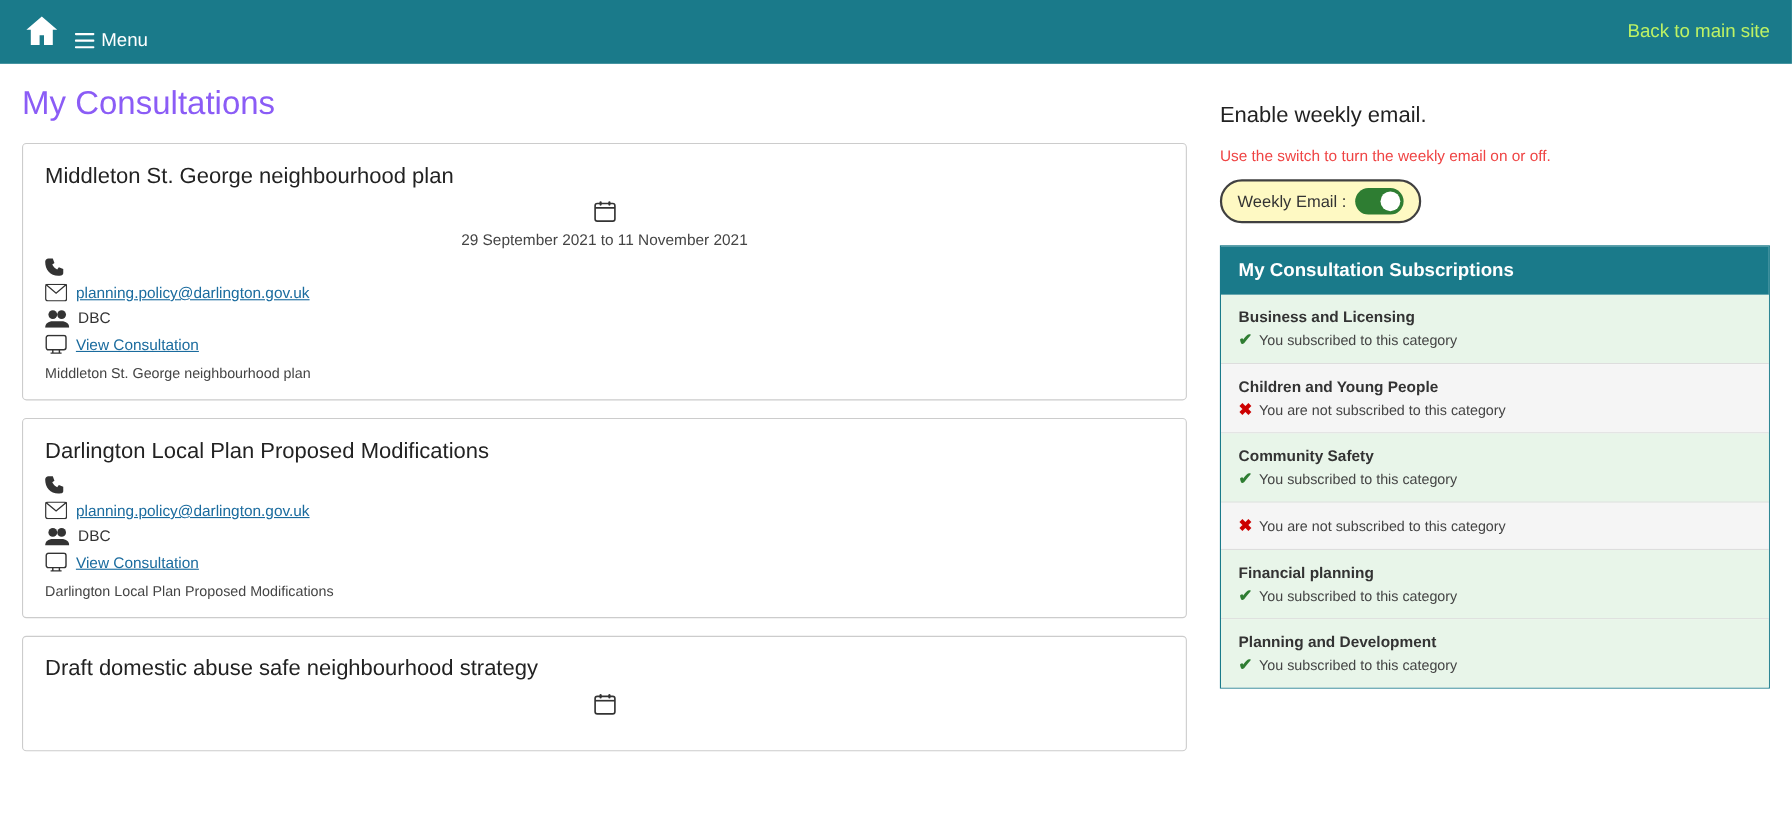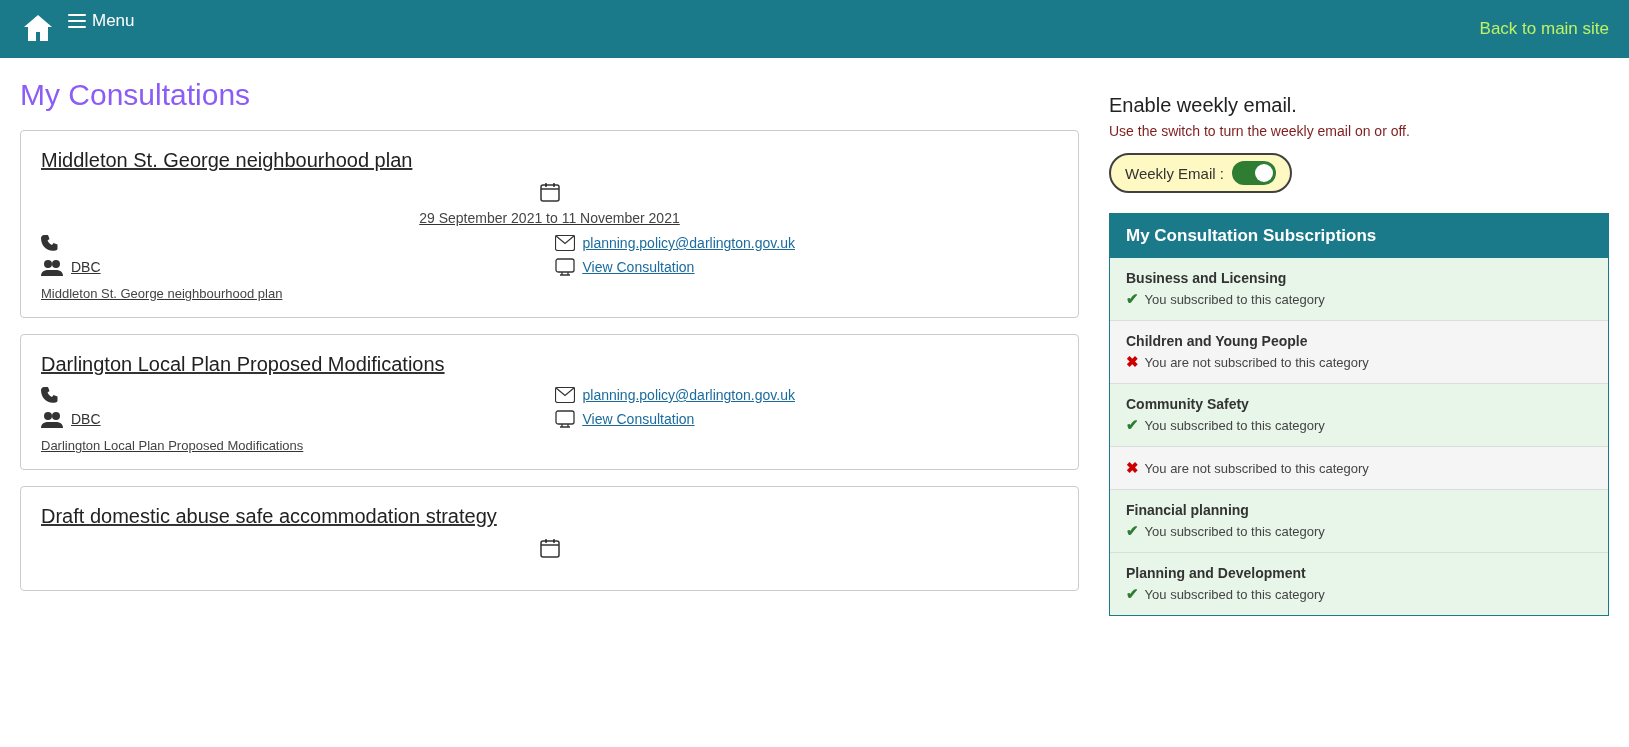--- a/index.html
+++ b/index.html
@@ -10,21 +10,21 @@
       background: #1a7a8a;
       color: white;
       display: flex;
       align-items: center;
       justify-content: space-between;
       padding: 0 20px;
       height: 58px;
     }
     .header-left {
       display: flex;
-      align-items: flex-start;
+      align-items: flex-end;
       gap: 12px;
     }
     .home-icon {
       width: 36px;
       height: 36px;
     }
     .menu-btn {
       background: none;
       border: none;
       color: white;
@@ -62,40 +62,39 @@
       color: #8b5cf6;
       margin-bottom: 18px;
     }
 
     
     .consultation-card {
       border: 1px solid #ccc;
       border-radius: 4px;
       padding: 18px 20px 16px 20px;
       margin-bottom: 16px;
-      text-decoration: underline;
     }
     .consultation-card h2 {
       font-size: 20px;
       font-weight: 400;
       color: #222;
       margin-bottom: 10px;
     }
     .card-row {
       display: flex;
       align-items: center;
       gap: 8px;
       margin-bottom: 8px;
       color: #444;
       font-size: 14px;
       flex-direction: column;
     }
     .card-grid {
       display: grid;
-      grid-template-columns: 1fr 1fr;
+      grid-template-columns: 1fr;
       gap: 6px 10px;
       margin-bottom: 10px;
     }
     .card-grid-item {
       display: flex;
       align-items: center;
       gap: 8px;
       font-size: 14px;
     }
     .card-link {
@@ -115,25 +114,25 @@
       min-width: 500px;
     }
 
     .weekly-email-section {
       padding: 16px 0 20px 0;
     }
     .weekly-email-title {
       font-size: 20px;
       font-weight: 400;
       color: #222;
-      margin-bottom: 6px;
+      margin-bottom: 16px;
     }
     .weekly-email-desc {
       font-size: 14px;
-      color: #7f1d1d;
+      color: #ef4444;
       margin-bottom: 14px;
     }
     .toggle-row {
       display: flex;
       align-items: center;
       gap: 8px;
       border: 2px solid #404040;
       border-radius: 28px;
       padding: 6px 14px;
       background: #fef9c3;
@@ -352,21 +351,21 @@
             <rect x="1" y="1" width="18" height="13" rx="2"></rect>
             <path d="M7 14v3M13 14v3M5 17h10"></path>
           </svg>
           <a class="card-link">View Consultation</a>
         </div>
       </div>
       <div class="card-description">Darlington Local Plan Proposed Modifications</div>
     </div>
 
     <div class="consultation-card" style="padding-bottom:24px;">
-      <h2>Draft domestic abuse safe accommodation strategy</h2>
+      <h2>Draft domestic abuse safe neighbourhood strategy</h2>
       <div class="card-row">
         <svg class="icon-calendar" viewBox="0 0 20 20" fill="#333">
           <rect x="1" y="3" width="18" height="16" rx="2" fill="none" stroke="#333" stroke-width="1.5"></rect>
           <path d="M1 7h18" stroke="#333" stroke-width="1.5"></path>
           <rect x="5" y="1" width="2" height="4" rx="1" fill="#333"></rect>
           <rect x="13" y="1" width="2" height="4" rx="1" fill="#333"></rect>
         </svg>
       </div>
     </div>
 

